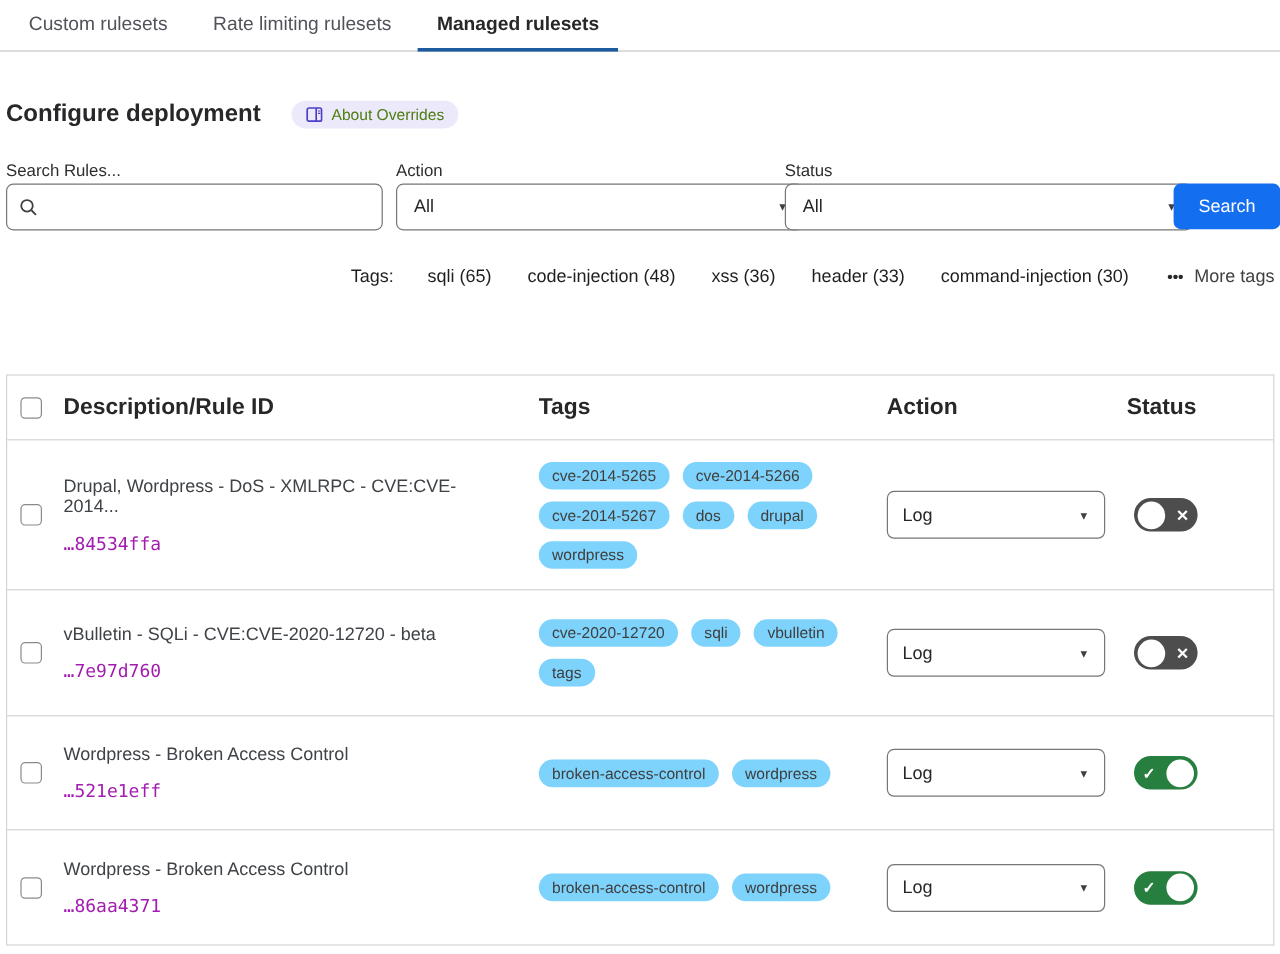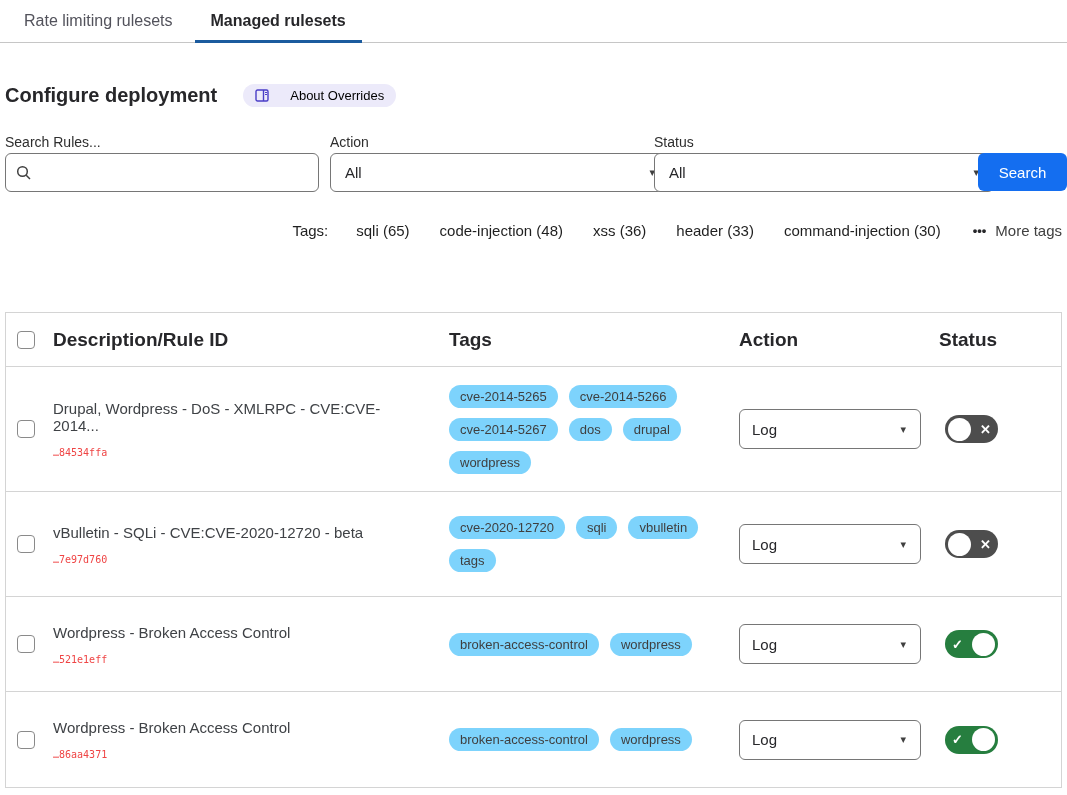--- a/index.html
+++ b/index.html
@@ -12,22 +12,22 @@
     position:relative; height:100%; cursor:pointer; white-space:nowrap; margin-right:6px; }
   .tab.active { color:#27272a; font-weight:bold; }
   .tab.active::after { content:""; position:absolute; left:0; right:0; bottom:-1px; height:3px;
     background:var(--tab-underline,#1b5b9e); }
 
   .page { padding:0 5px; }
 
   
   .heading-row { margin-top:41px; display:flex; align-items:center;text-align:center; }
   .page-title { font-size:20px; font-weight:bold; color:#27272a; }
-  .badge { margin-left:26px; display:inline-flex; align-items:center; gap:21px;
-    background:#eceafa; color:#000000; font-size:13px; padding:4px 12px; border-radius:12px; }
+  .badge { margin-left:26px; display:inline-flex; align-items:center; gap:7px;
+    background:#eceafa; color:#4d7c0f; font-size:13px; padding:4px 12px; border-radius:12px; }
   .badge svg { display:block; }
 
   
   .filters { position:relative; height:58px; margin-top:27px; }
   .filters label { position:absolute; top:0; font-size:14px; color:#2e2e2e; }
   .lbl-search { left:0; }
   .lbl-action { left:325px; }
   .lbl-status { left:649px; }
   .search-box { position:absolute; left:0; top:19px; width:314px; height:39px;
     border:1px solid #767676; border-radius:6px; display:flex; align-items:center; padding:0 10px; background:#fff; }
@@ -56,40 +56,43 @@
   .grid-cols { display:grid; grid-template-columns:47px 396px 290px 200px 1fr; align-items:center; }
   .thead { height:54px; border-bottom:1px solid #d4d4d4; font-weight:bold; font-size:19px; color:#27272a; }
   .cb-cell { padding-left:11px; }
   .checkbox { width:18px; height:18px; border:1.5px solid #8a8a8a; border-radius:4px; background:#fff; cursor:pointer; }
   .row { border-bottom:1px solid #d4d4d4; min-height:95px; padding:15px 0; }
   .row:nth-child(1) { min-height:125px; }
   .row:nth-child(2) { min-height:105px; }
   .row:last-child { border-bottom:none; }
   .desc-cell { padding-right:28px; }
   .row-desc { font-size:15px; color:#3f4246; margin-bottom:13px; }
-  .row-id { font-family:"DejaVu Sans Mono","Liberation Mono",monospace; font-size:10px; color:#ef4444; }
+  .row-id { font-family:"DejaVu Sans Mono","Liberation Mono",monospace; font-size:15px; color:#a21caf; }
   .tags-wrap { display:flex; flex-wrap:wrap; gap:10px 11px; max-width:258px; }
   .pill { background:#7dd3fc; color:#3f3f3f; font-size:13px; padding:4px 11px; border-radius:12px; white-space:nowrap; }
   .action-cell { position:relative; }
   .action-select { position:relative; width:182px; height:40px; border:1px solid #767676; border-radius:6px;
     display:flex; align-items:center; padding:0 12px; font-size:15px; color:#27272a; background:#fff; cursor:pointer; }
   .status-cell { padding-left:6px; }
   .toggle { width:53px; height:28px; border-radius:14px; background:var(--toggle-off,#4d4d4d);
     display:flex; align-items:center; justify-content:space-between; padding:0 7px; cursor:pointer; }
   .toggle .knob { width:23px; height:23px; border-radius:50%; background:#fff; order:1; margin-left:-4px; }
   .toggle .glyph { color:#fff; font-size:13px; font-weight:bold; order:2; }
   .toggle.on { background:var(--toggle-on,#267e3f); }
   .toggle.on .glyph { order:1; }
   .toggle.on .knob { order:2; margin-left:0; margin-right:-4px; }
 </style>
 </head>
 <body>
 
 <div class="tabbar">
   <div class="tab">
+    <span>Custom rulesets</span>
+  </div>
+  <div class="tab">
     <span>Rate limiting rulesets</span>
   </div>
   <div class="tab active">
     <span>Managed rulesets</span>
   </div>
 </div>
 
 <div class="page">
 
   <div class="heading-row">

